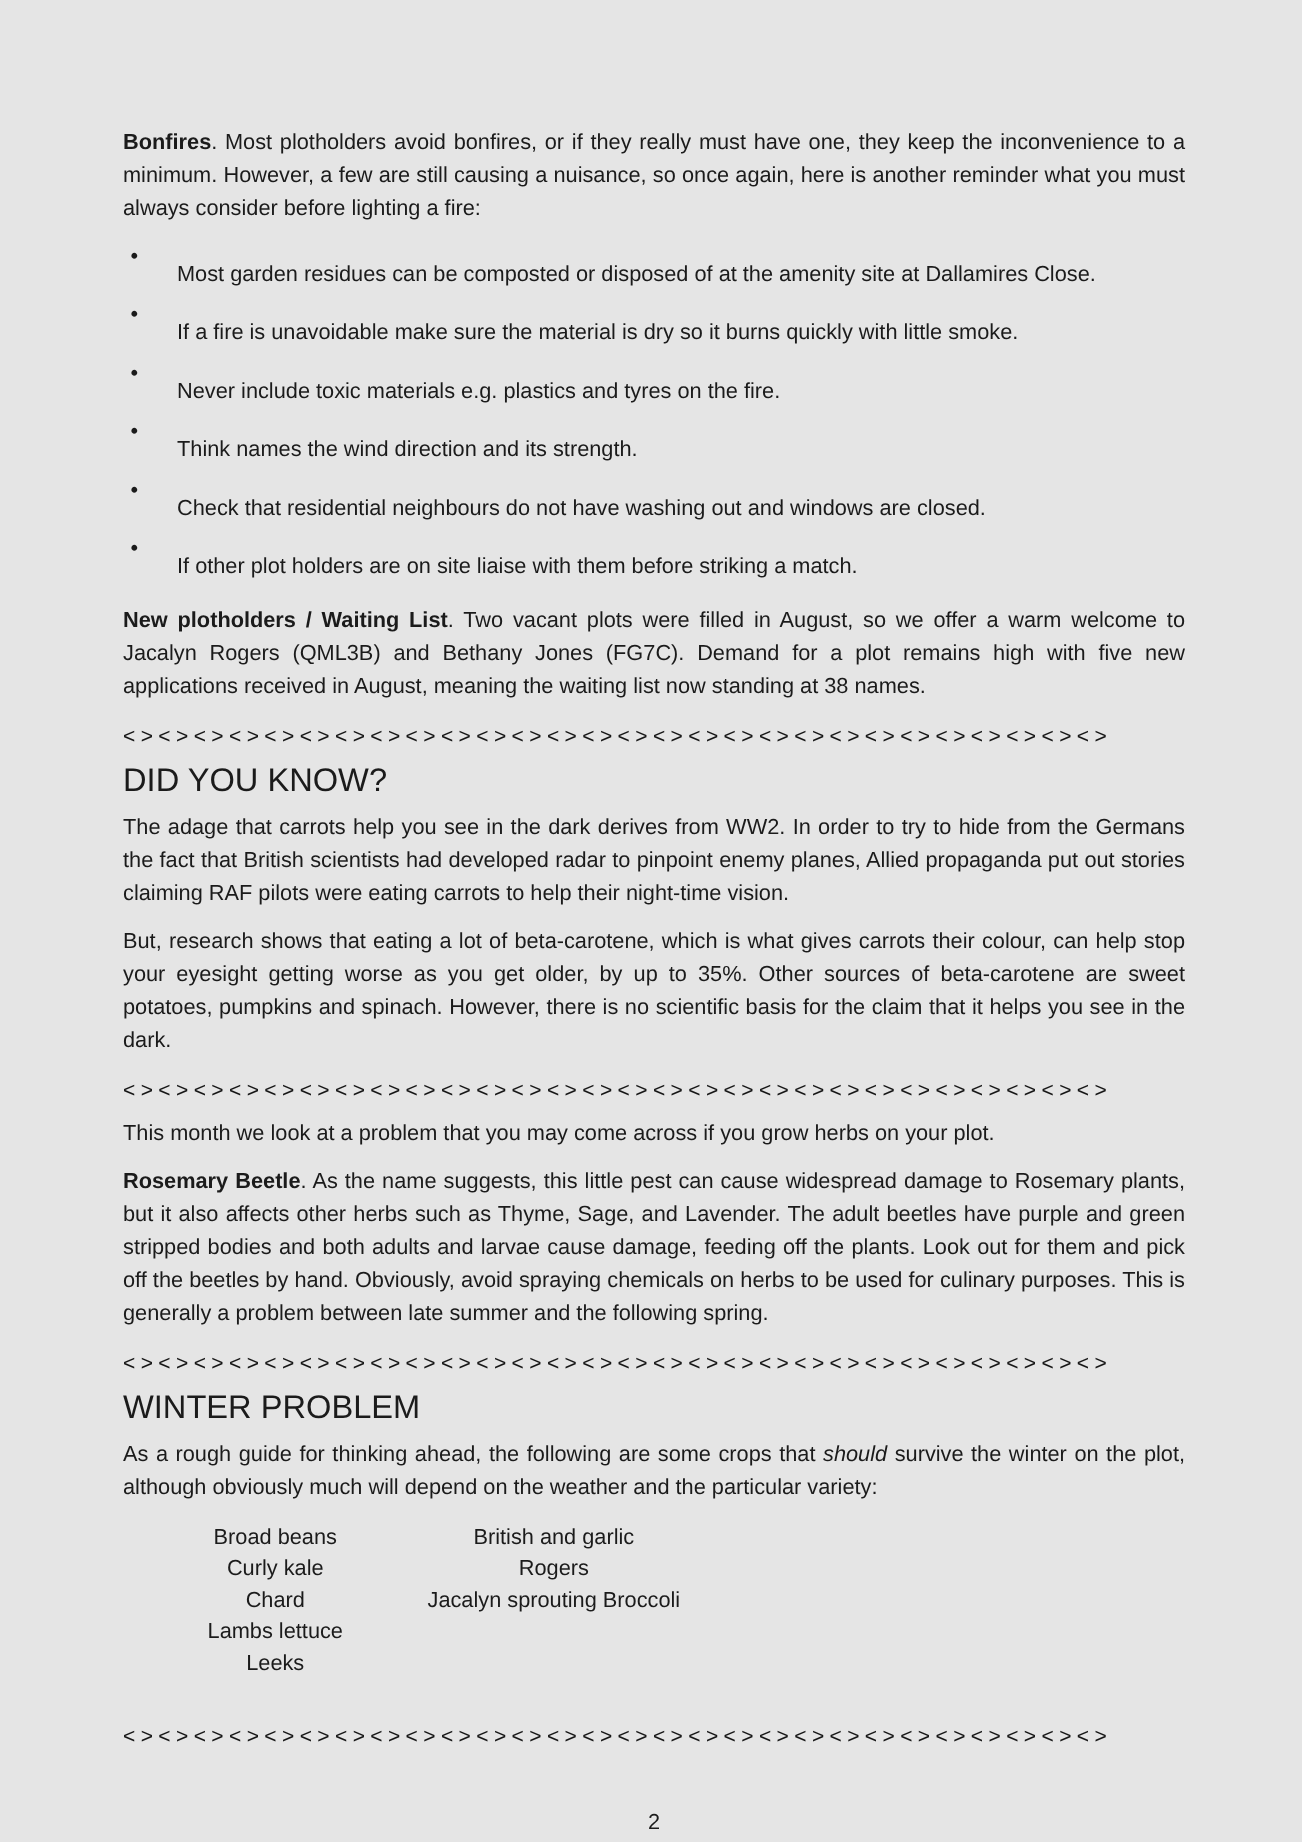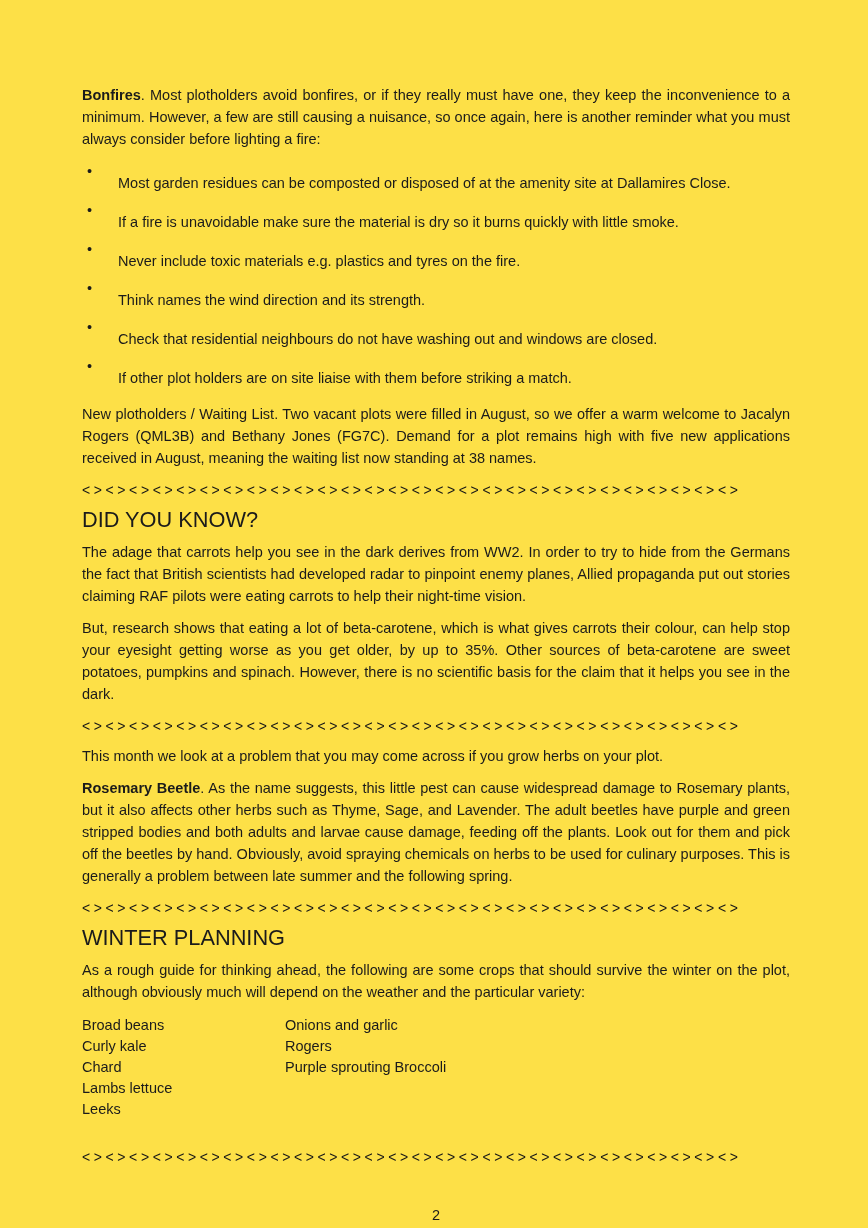--- a/index.html
+++ b/index.html
@@ -4,21 +4,21 @@
 <style>
   html, body {
     margin: 0;
     padding: 0;
     background: #ffffff;
   }
   .page {
     position: relative;
     width: 868px;
     height: 1228px;
-    background: #fde047;
+    background: #e5e5e5;
     overflow: hidden;
     box-sizing: border-box;
     padding: 84px 78px 0 82px;
     font-family: "Liberation Sans", "DejaVu Sans", sans-serif;
     font-size: 14.5px;
     line-height: 22px;
     color: #1b1b1b;
   }
   .para {
     text-align: justify;
@@ -58,21 +58,21 @@
   .mt-extra { margin-top: 12px; }
   .crops {
     display: flex;
     margin: 12px 0 0 0;
   }
   .crops-col {
     display: flex;
     flex-direction: column;
   }
   .crops-col-left { width: 203px; }
-  .crop-item { line-height: 21px; }
+  .crop-item { line-height: 21px; text-align: center; }
   .bottom-separator { margin-top: 26px; margin-bottom: 0; }
   .page-number {
     text-align: center;
     margin-top: 36px;
     line-height: 22px;
   }
 </style>
 </head>
 <body>
 
@@ -100,50 +100,50 @@
       <div class="bullet-row">
       <span class="bullet-dot">•</span>
       <span class="bullet-text">Check that residential neighbours do not have washing out and windows are closed.</span>
     </div>
       <div class="bullet-row">
       <span class="bullet-dot">•</span>
       <span class="bullet-text">If other plot holders are on site liaise with them before striking a match.</span>
     </div>
     </div>
 
-  <p class="para mt-extra"><span style="font-weight: normal;">New plotholders / Waiting List</span><span>.  Two  vacant plots were filled in August, so we offer a warm welcome to Jacalyn Rogers (QML3B) and Bethany Jones (FG7C).  Demand for a plot remains high with five new applications received in August, meaning the waiting list now standing at 38 names.</span></p>
+  <p class="para mt-extra"><span style="font-weight: bold;">New plotholders / Waiting List</span><span>.  Two  vacant plots were filled in August, so we offer a warm welcome to Jacalyn Rogers (QML3B) and Bethany Jones (FG7C).  Demand for a plot remains high with five new applications received in August, meaning the waiting list now standing at 38 names.</span></p>
 
   <div class="separator sep-gap-top">&lt;&gt;&lt;&gt;&lt;&gt;&lt;&gt;&lt;&gt;&lt;&gt;&lt;&gt;&lt;&gt;&lt;&gt;&lt;&gt;&lt;&gt;&lt;&gt;&lt;&gt;&lt;&gt;&lt;&gt;&lt;&gt;&lt;&gt;&lt;&gt;&lt;&gt;&lt;&gt;&lt;&gt;&lt;&gt;&lt;&gt;&lt;&gt;&lt;&gt;&lt;&gt;&lt;&gt;&lt;&gt;</div>
 
   <h2 class="heading">DID YOU KNOW?</h2>
   <p class="para">The adage that carrots help you see in the dark derives from WW2.  In order to try to hide from the Germans the fact that British scientists had developed radar to pinpoint enemy planes, Allied propaganda put out stories claiming RAF pilots were eating carrots to help their night-time vision.</p>
   <p class="para">But, research shows that eating a lot of beta-carotene, which is what gives carrots their colour, can help stop your eyesight getting worse as you get older, by up to 35%.  Other sources of beta-carotene are sweet potatoes, pumpkins and spinach.  However, there is no scientific basis for the claim that it helps you see in the dark.</p>
 
   <div class="separator sep-gap-top">&lt;&gt;&lt;&gt;&lt;&gt;&lt;&gt;&lt;&gt;&lt;&gt;&lt;&gt;&lt;&gt;&lt;&gt;&lt;&gt;&lt;&gt;&lt;&gt;&lt;&gt;&lt;&gt;&lt;&gt;&lt;&gt;&lt;&gt;&lt;&gt;&lt;&gt;&lt;&gt;&lt;&gt;&lt;&gt;&lt;&gt;&lt;&gt;&lt;&gt;&lt;&gt;&lt;&gt;&lt;&gt;</div>
 
   <p class="para">This month we look at a problem that you may come across if you grow herbs on your plot.</p>
   <p class="para"><span style="font-weight: bold;">Rosemary Beetle</span><span>.  As the name suggests, this little pest can cause widespread damage to Rosemary plants, but it also affects other herbs such as Thyme, Sage, and Lavender.  The adult beetles have purple and green stripped bodies and both adults and larvae cause damage, feeding off the plants.  Look out for them and pick off the beetles by hand.  Obviously, avoid spraying chemicals on herbs to be used for culinary purposes.  This is generally a problem between late summer and the following spring.</span></p>
 
   <div class="separator sep-gap-top">&lt;&gt;&lt;&gt;&lt;&gt;&lt;&gt;&lt;&gt;&lt;&gt;&lt;&gt;&lt;&gt;&lt;&gt;&lt;&gt;&lt;&gt;&lt;&gt;&lt;&gt;&lt;&gt;&lt;&gt;&lt;&gt;&lt;&gt;&lt;&gt;&lt;&gt;&lt;&gt;&lt;&gt;&lt;&gt;&lt;&gt;&lt;&gt;&lt;&gt;&lt;&gt;&lt;&gt;&lt;&gt;</div>
 
-  <h2 class="heading">WINTER PLANNING</h2>
-  <p class="para"><span>As a rough guide for thinking ahead, the following are some crops that </span><span style="">should</span><span> survive the winter on the plot, although obviously much will depend on the weather and the particular variety:</span></p>
+  <h2 class="heading">WINTER PROBLEM</h2>
+  <p class="para"><span>As a rough guide for thinking ahead, the following are some crops that </span><span style="font-style: italic;">should</span><span> survive the winter on the plot, although obviously much will depend on the weather and the particular variety:</span></p>
 
   <div class="crops">
     <div class="crops-col crops-col-left">
         <span class="crop-item">Broad beans</span>
         <span class="crop-item">Curly kale</span>
         <span class="crop-item">Chard</span>
         <span class="crop-item">Lambs lettuce</span>
         <span class="crop-item">Leeks</span>
       </div>
     <div class="crops-col">
-        <span class="crop-item">Onions and garlic</span>
+        <span class="crop-item">British and garlic</span>
         <span class="crop-item">Rogers</span>
-        <span class="crop-item">Purple sprouting Broccoli</span>
+        <span class="crop-item">Jacalyn sprouting Broccoli</span>
       </div>
   </div>
 
   <div class="separator bottom-separator">&lt;&gt;&lt;&gt;&lt;&gt;&lt;&gt;&lt;&gt;&lt;&gt;&lt;&gt;&lt;&gt;&lt;&gt;&lt;&gt;&lt;&gt;&lt;&gt;&lt;&gt;&lt;&gt;&lt;&gt;&lt;&gt;&lt;&gt;&lt;&gt;&lt;&gt;&lt;&gt;&lt;&gt;&lt;&gt;&lt;&gt;&lt;&gt;&lt;&gt;&lt;&gt;&lt;&gt;&lt;&gt;</div>
 
   <div class="page-number">2</div>
 
 </div>
 
 </body></html>

